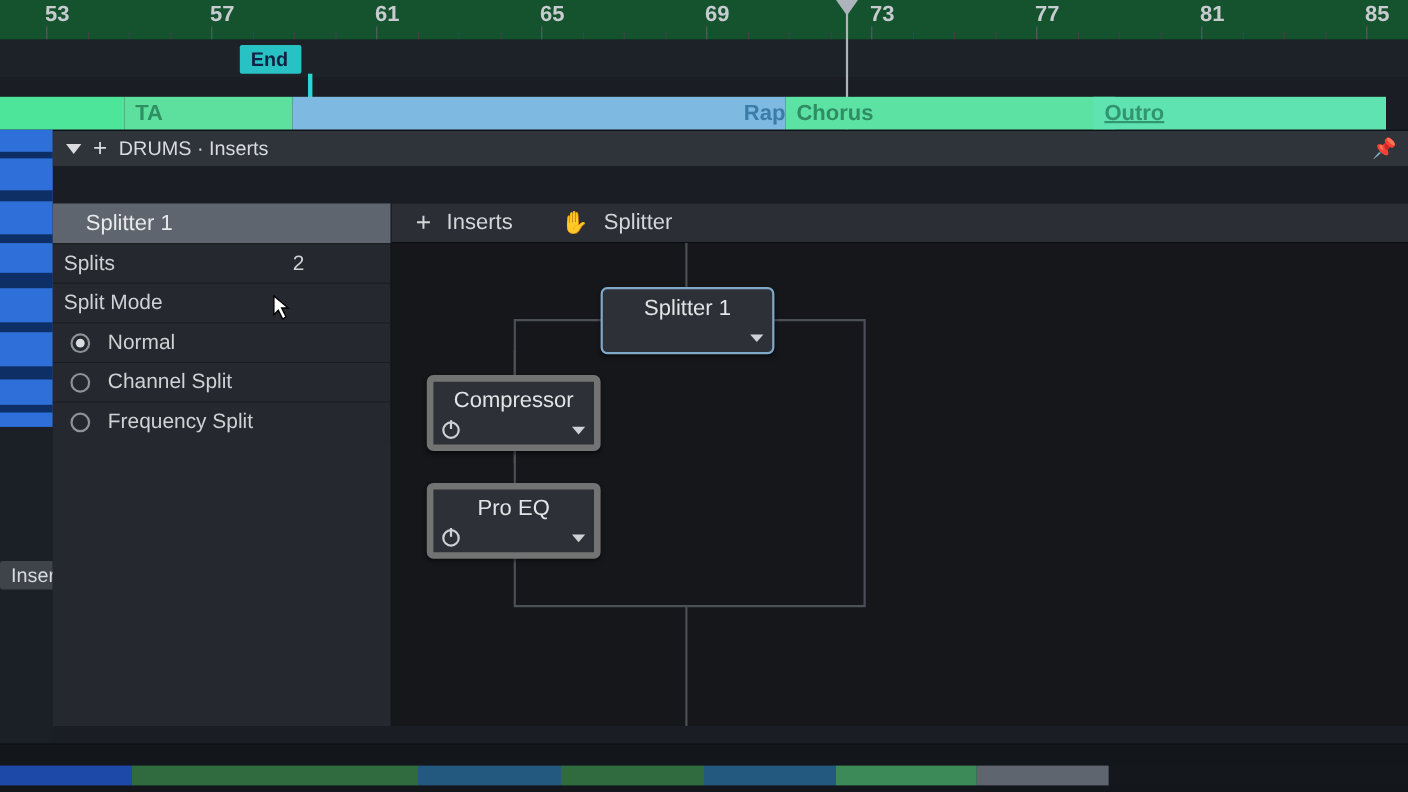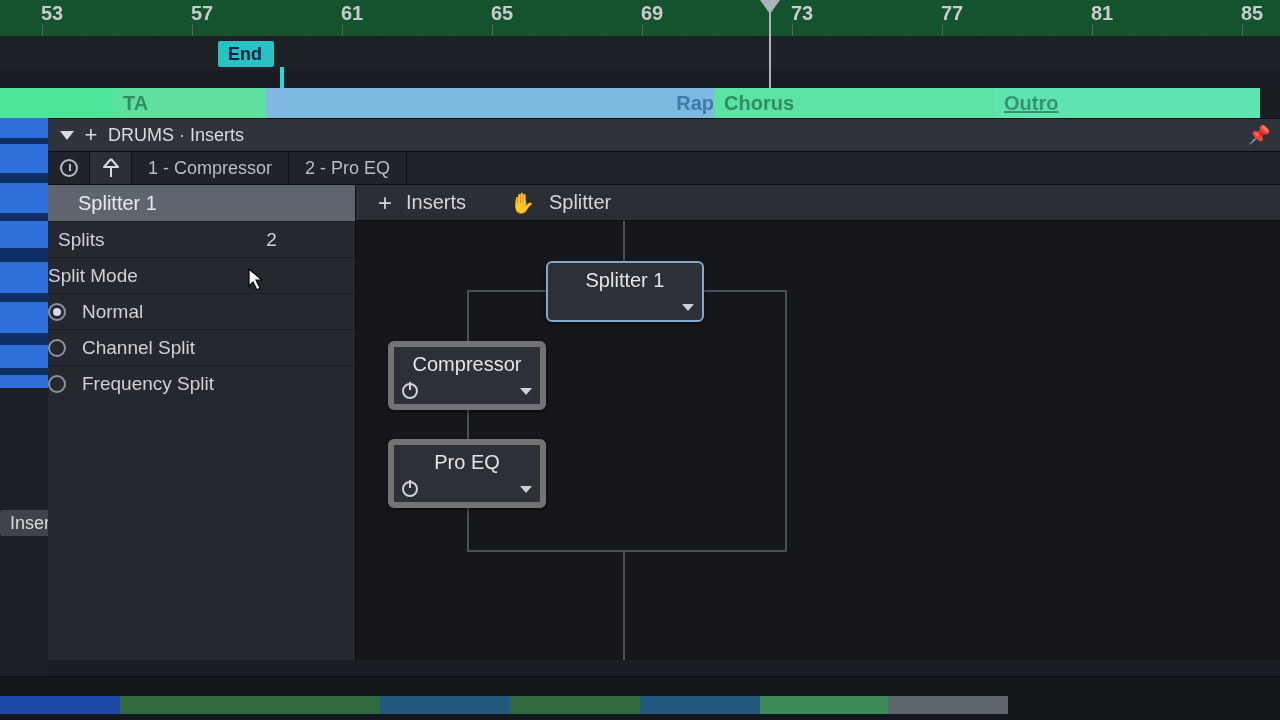--- a/index.html
+++ b/index.html
@@ -48,22 +48,22 @@
   .tb-tab { padding:0 16px; display:flex; align-items:center; font-size:18px; color:#b9bcc1; border-right:1px solid #0e1116; }
   
   .panel-body { position:absolute; left:0; top:66px; right:0; bottom:0; display:flex; }
   .propcol { width:308px; background:#25282e; border-right:1px solid #0b0d11; display:flex; flex-direction:column; }
   .prop-title { height:36px; background:#5f656f; color:#e8e9eb; font-size:20px; display:flex; align-items:center; padding-left:30px; }
   .prop-row { height:36px; display:flex; align-items:center; border-top:1px solid #1a1d22; }
   .prop-lab { width:140px; padding-left:10px; font-size:19px; color:#cfd1d4; }
   .prop-val { flex:1; text-align:center; font-size:19px; color:#cfd1d4; }
   .prop-val-boxes { flex:1; display:flex; align-items:center; justify-content:center; gap:8px; position:relative; }
   .mutebox { width:22px; height:22px; border:2px solid #6d7179; background:transparent; }
-  .section-lab { height:36px; display:flex; align-items:center; font-size:19px; color:#cfd1d4; border-top:1px solid #1a1d22; }
-  .radio-row { height:36px; display:flex; align-items:center; gap:16px; font-size:19px; color:#cfd1d4; border-top:1px solid #1a1d22; cursor:pointer; }
+  .section-lab { height:36px; display:flex; align-items:center; padding-left:10px; font-size:19px; color:#cfd1d4; border-top:1px solid #1a1d22; }
+  .radio-row { height:36px; display:flex; align-items:center; padding-left:16px; gap:16px; font-size:19px; color:#cfd1d4; border-top:1px solid #1a1d22; cursor:pointer; }
   .radio { width:18px; height:18px; border:2px solid #8e939a; border-radius:50%; display:flex; align-items:center; justify-content:center; }
   .radio.on::after { content:""; width:8px; height:8px; border-radius:50%; background:#d9dbde; }
   .prop-fill { flex:1; background:#25282e; }
   
   .canvas { flex:1; position:relative; background:#15171b; }
   .canvas-toolbar { position:absolute; left:0; top:0; right:0; height:36px; display:flex; align-items:center; background:#2b2e34; border-bottom:1px solid #0b0d11; }
   .ct-btn { display:flex; align-items:center; gap:14px; padding:0 22px; height:100%; color:#d4d6d9; font-size:20px; }
   .ct-plus { font-size:24px; font-weight:300; }
   .ct-hand { font-size:20px; }
   .route-area { position:absolute; left:0; top:36px; right:0; bottom:0; }
@@ -172,32 +172,20 @@
 <div class="panel">
   <div class="panel-header">
     <div class="ph-iconwrap">
         <div class="ph-chev"></div>
       </div>
     <div class="ph-plus">+</div>
     <div class="ph-title">DRUMS · Inserts</div>
     <div class="ph-spacer"></div>
     <div class="ph-pin">📌</div>
   </div>
-  <div class="tabbar">
-    <div class="tb-iconcell">
-        <div class="tb-icon-history"></div>
-      </div>
-    <div class="tb-iconcell active">
-      <svg class="tb-icon-route" width="22" height="20" viewBox="0 0 22 20">
-          <path d="M11 1 L4 9 L11 9 L11 19 M11 1 L18 9 L11 9" stroke="#d9dbde" stroke-width="2" fill="none" stroke-linejoin="round"></path>
-        </svg>
-    </div>
-    <div class="tb-tab">1 - Compressor</div>
-    <div class="tb-tab">2 - Pro EQ</div>
-  </div>
 
   <div class="panel-body">
     <div class="propcol">
       <div class="prop-title">Splitter 1</div>
       <div class="prop-row">
         <div class="prop-lab">Splits</div>
         <div class="prop-val">2</div>
       </div>
       <div class="section-lab">Split Mode</div>
       <div id="radios">

